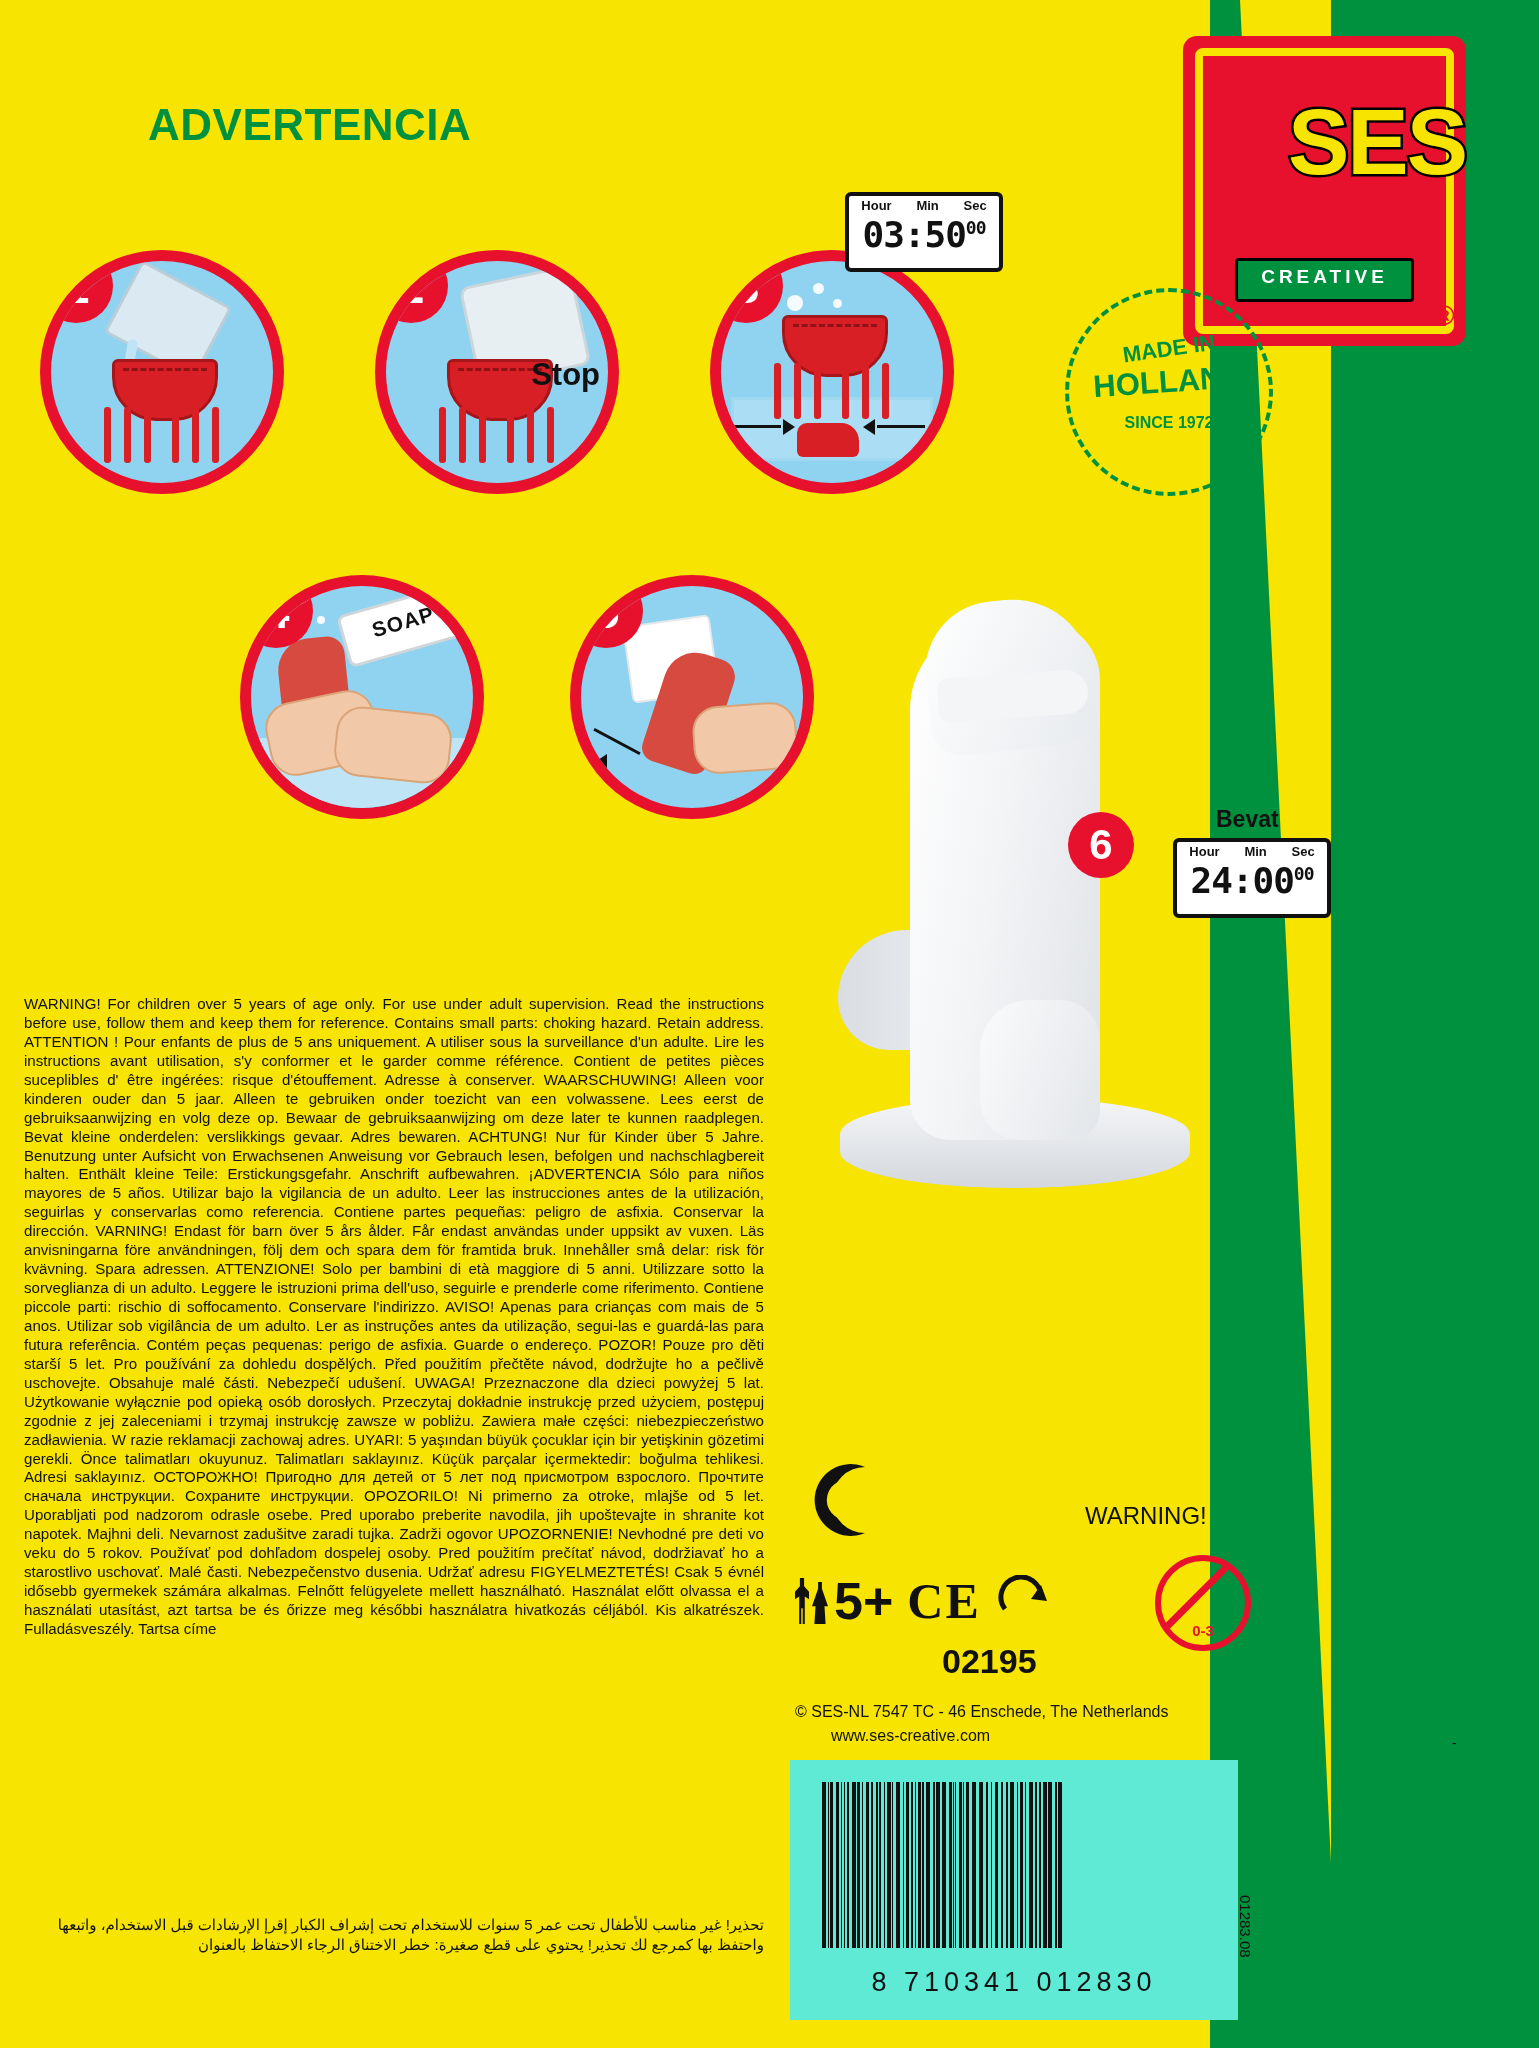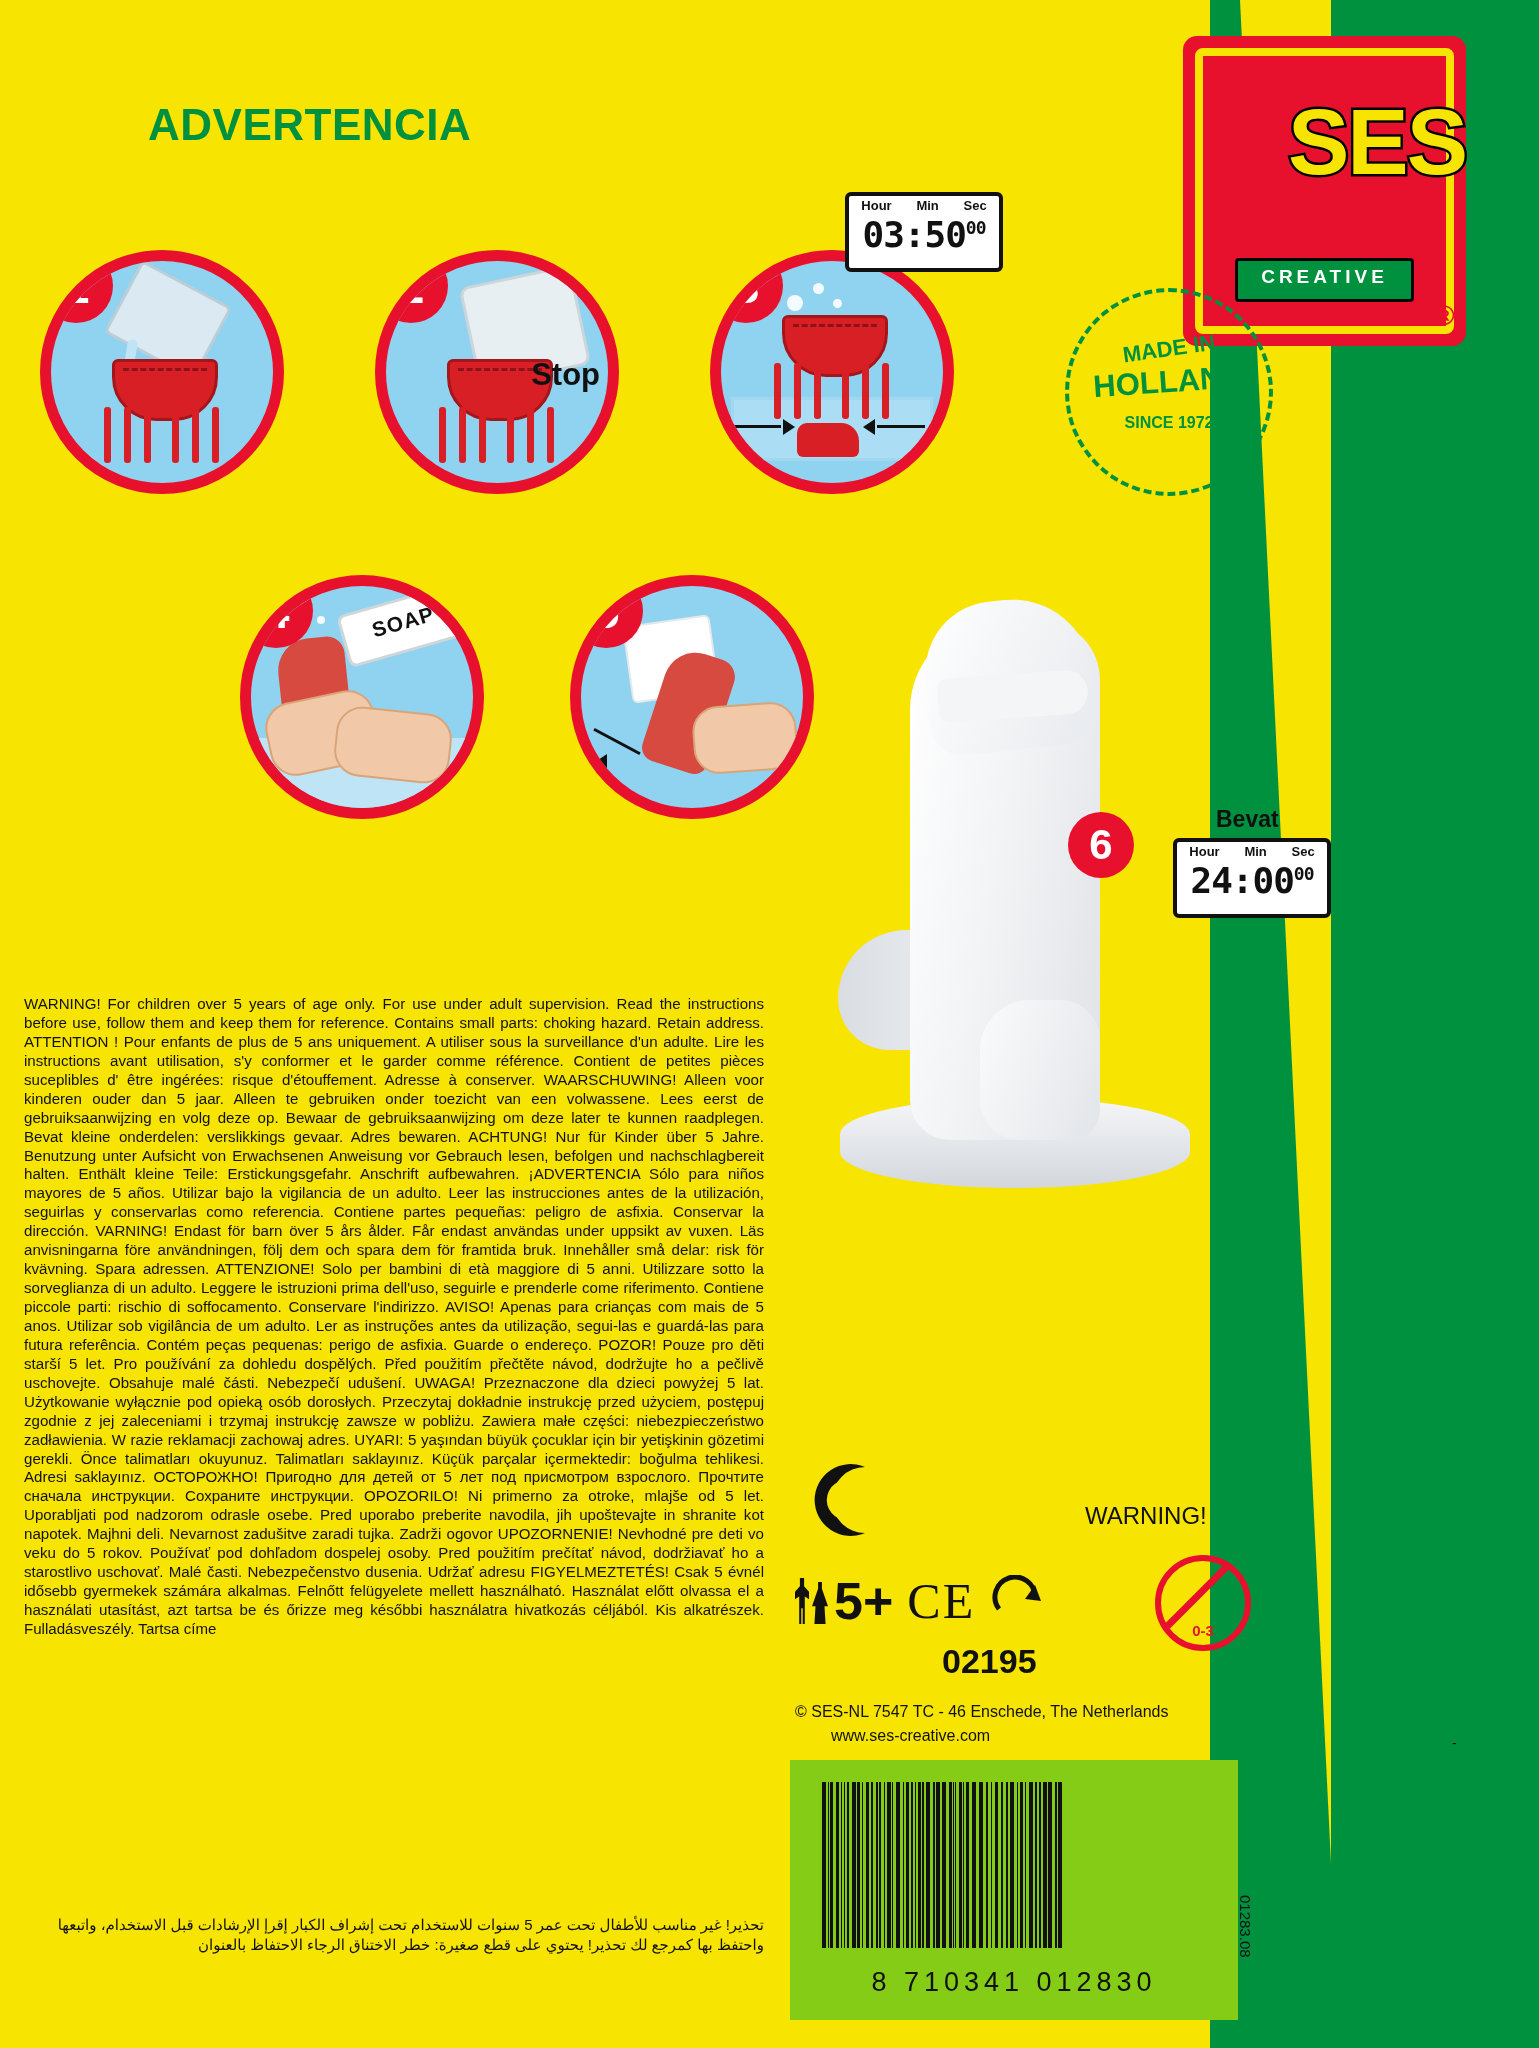--- a/index.html
+++ b/index.html
@@ -239,21 +239,21 @@
     display:flex;align-items:center;
   }
   .age-5{
     font-size:52px;font-weight:bold;color:#111;margin-left:6px;
   }
   .people{
     display:flex;align-items:flex-end;gap:3px;
   }
   .people i{display:block;background:#111;}
   .ce-mark{
-    font-size:50px;font-weight:normal;color:#111;margin-left:14px;letter-spacing:2px;
+    font-size:50px;font-weight:bold;color:#111;margin-left:14px;letter-spacing:2px;
     font-family:"Liberation Serif", serif;
   }
   .recycle{
     margin-left:16px;width:52px;height:52px;
   }
   .warning-word{
     position:absolute;left:1085px;top:1502px;font-size:24px;color:#111;
   }
   .no03{
     position:absolute;left:1155px;top:1555px;width:84px;height:84px;
@@ -268,21 +268,21 @@
     font-size:15px;font-weight:bold;color:#e8112d;
   }
   .code-num{
     position:absolute;left:942px;top:1642px;font-size:34px;font-weight:bold;color:#111;
   }
   .addr{
     position:absolute;left:795px;top:1700px;width:440px;font-size:16px;color:#111;line-height:1.5;
   }
   .addr .www{display:block;margin-left:36px;}
   .barcode-box{
-    position:absolute;left:790px;top:1760px;width:448px;height:260px;background:#84cc16;
+    position:absolute;left:790px;top:1760px;width:448px;height:260px;background:#5eead4;
   }
   .bars{
     position:absolute;left:32px;top:22px;right:32px;height:166px;
     display:flex;align-items:flex-end;gap:0;
   }
   .bars i{display:block;background:#111;height:100%;}
   .barnum{
     position:absolute;left:0;right:0;bottom:22px;text-align:center;
     font-size:27px;letter-spacing:5px;color:#111;
     font-family:"Liberation Sans", sans-serif;

